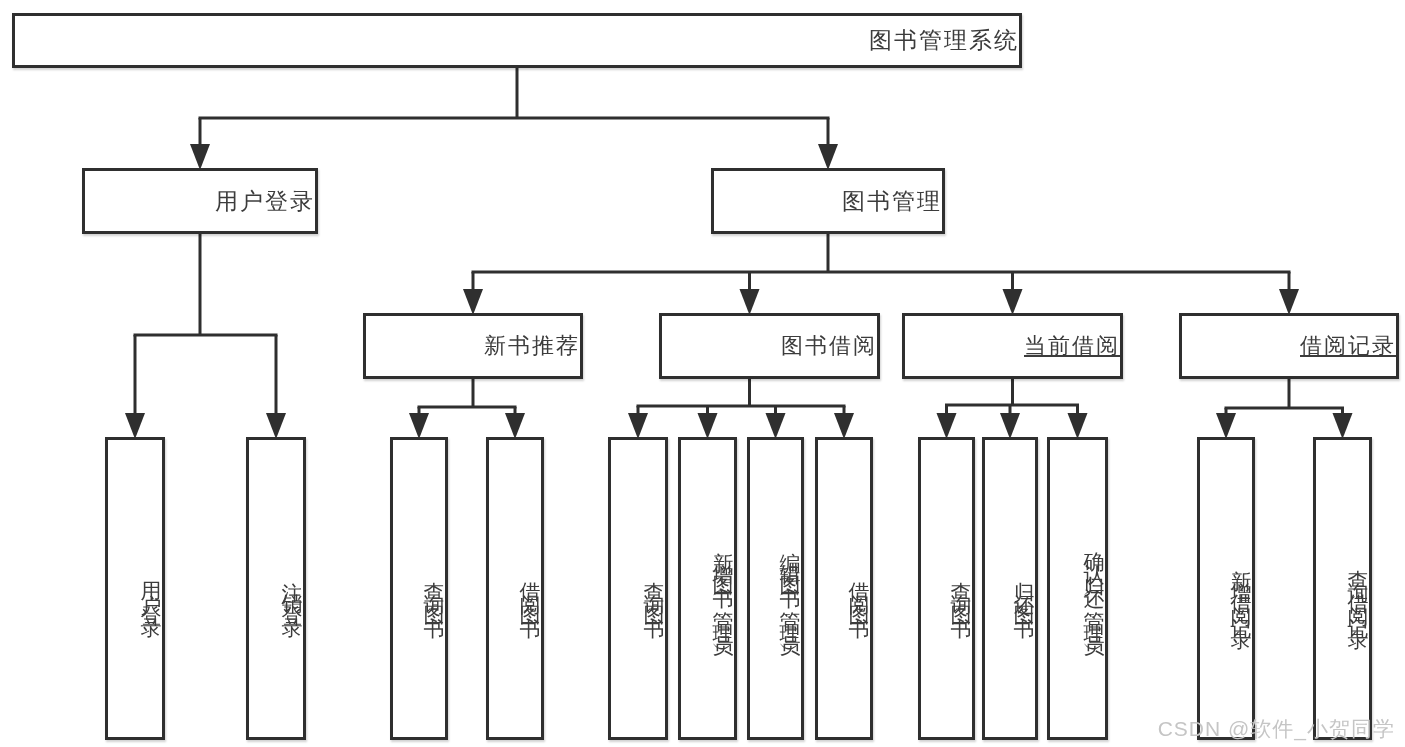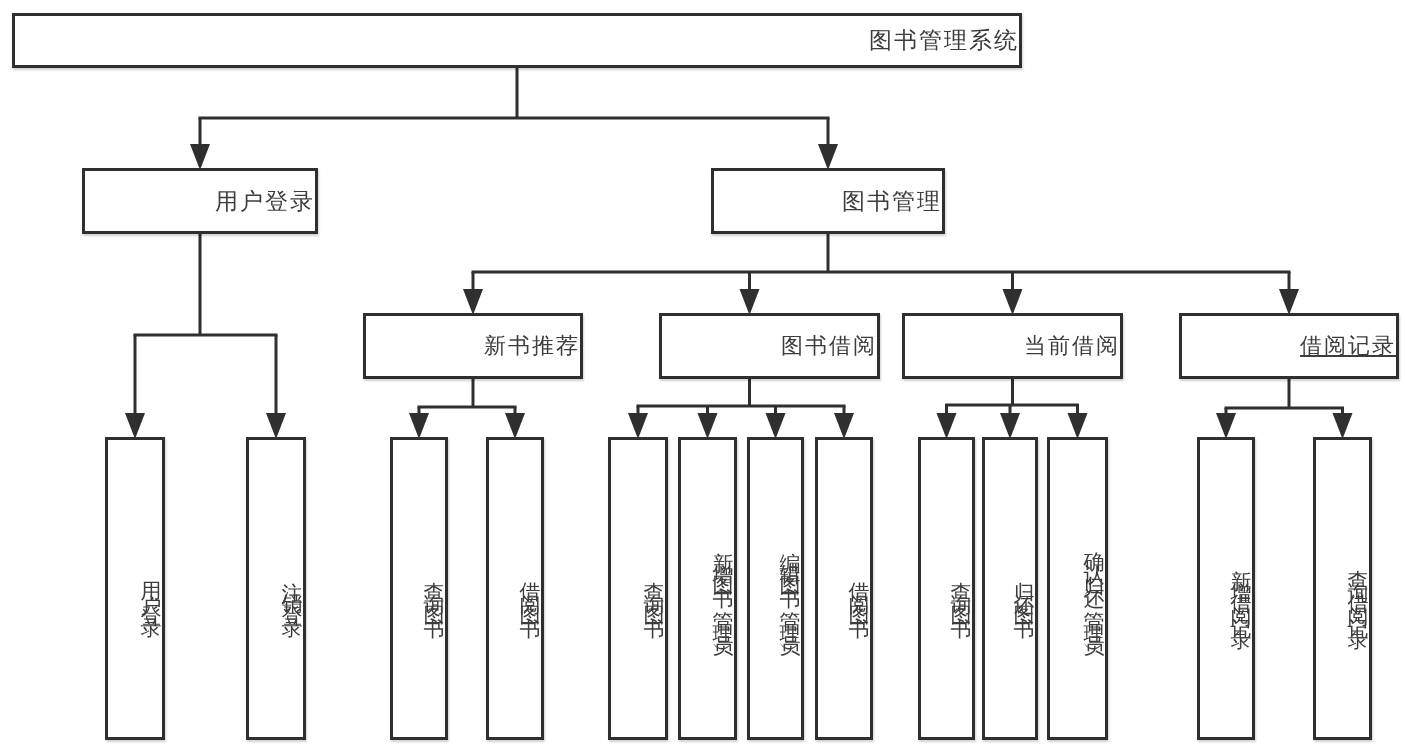--- a/index.html
+++ b/index.html
@@ -112,21 +112,21 @@
       </div>
       <div class="node lv2" style="left: 711px; top: 168px; width: 234px; height: 66px;">
         <span>图书管理</span>
       </div>
       <div class="node lv3" style="left: 363px; top: 313px; width: 220px; height: 66px;">
         <span>新书推荐</span>
       </div>
       <div class="node lv3" style="left: 639px; top: 313px; width: 221px; height: 66px; margin-left: 20px;">
         <span>图书借阅</span>
       </div>
-      <div class="node lv3" style="left: 902px; top: 313px; width: 221px; height: 66px;">
+      <div class="node lv3" style="left: 902px; top: 313px; width: 221px; height: 66px; text-decoration: underline;">
         <span>当前借阅</span>
       </div>
       <div class="node lv3" style="left: 1179px; top: 313px; width: 220px; height: 66px; text-decoration: underline;">
         <span>借阅记录</span>
       </div>
       <div class="node lv4" style="left: 105px; top: 437px; width: 60px; height: 303px;">
         <span>用户登录</span>
       </div>
       <div class="node lv4" style="left: 246px; top: 437px; width: 60px; height: 303px;">
         <span>注销登录</span>
@@ -158,13 +158,14 @@
       <div class="node lv4" style="left: 1047px; top: 437px; width: 61px; height: 303px;">
         <span>确认归还（管理员）</span>
       </div>
       <div class="node lv4" style="left: 1197px; top: 437px; width: 58px; height: 303px;">
         <span>新增借阅记录</span>
       </div>
       <div class="node lv4" style="left: 1313px; top: 437px; width: 59px; height: 303px;">
         <span>查询借阅记录</span>
       </div>
     </div>
+  <div class="watermark">CSDN @软件_小贺同学</div>
 </div>
 
 </body></html>

